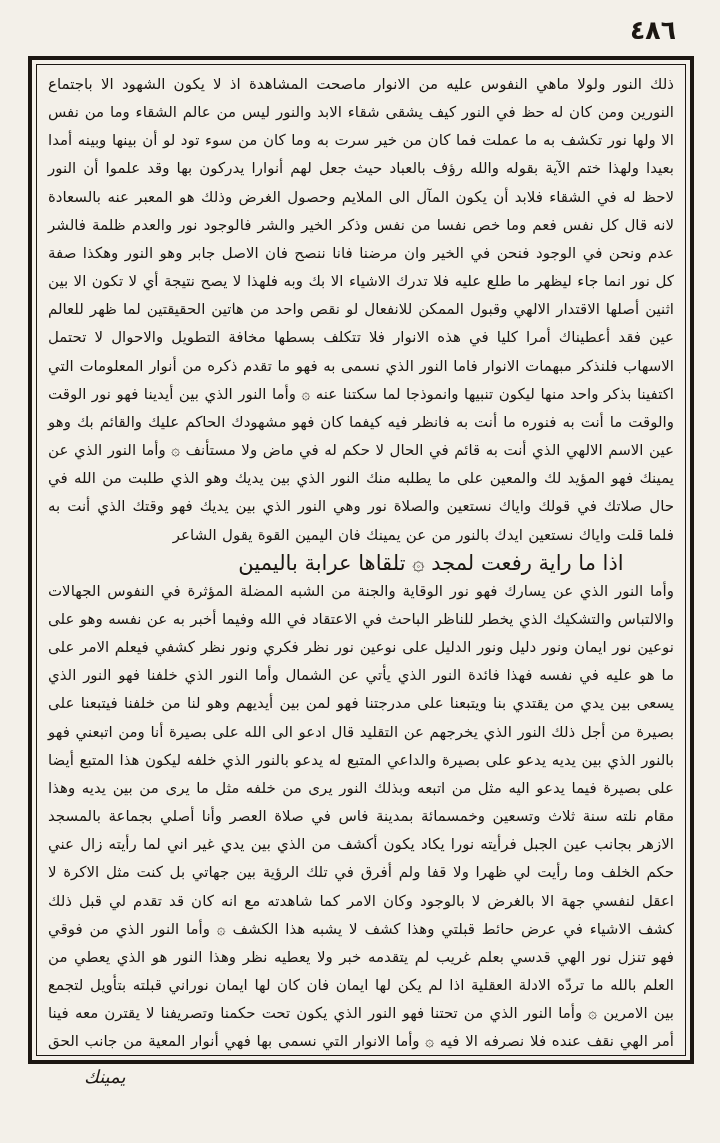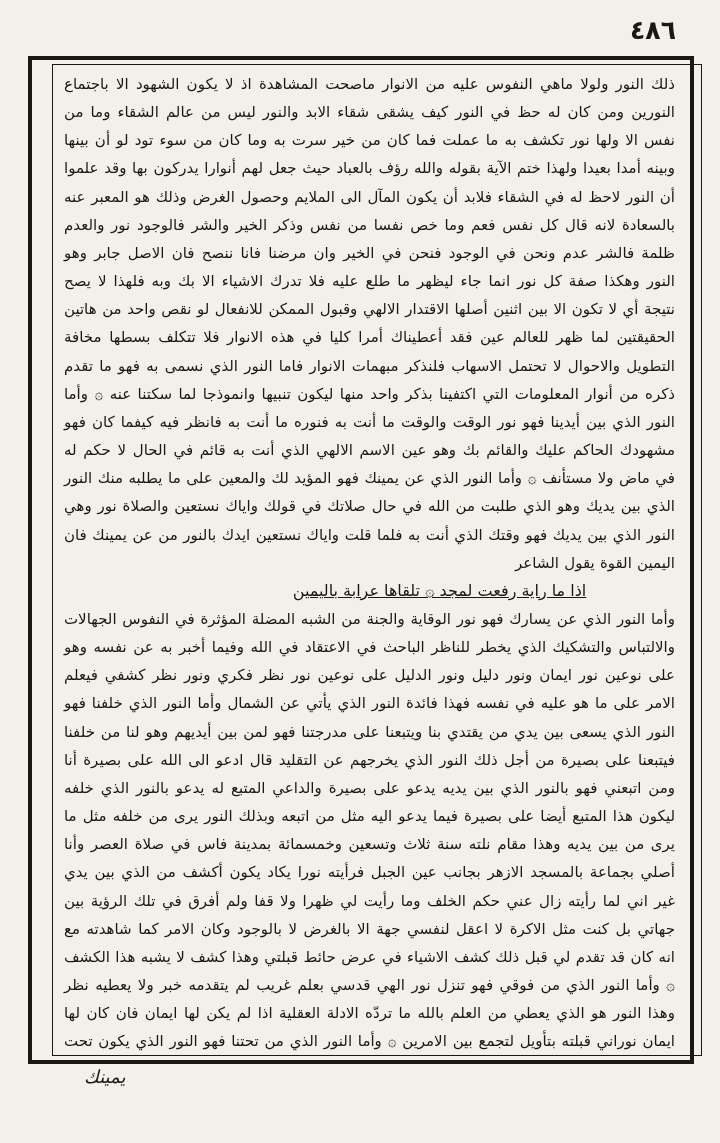--- a/index.html
+++ b/index.html
@@ -36,41 +36,39 @@
     box-sizing: border-box;
     border: 4px solid var(--ink, #1c1712);
     padding: 4px;
     background: var(--paper, #f3f0e9);
   }
   .frame-inner {
     box-sizing: border-box;
     width: 100%;
     height: 100%;
     border: 1.5px solid var(--ink, #1c1712);
-    padding: 5px 26px 0 11px;
+    padding: 5px 11px 0 11px;
     overflow: hidden;
     direction: rtl;
-    margin-left: 16px;
   }
   .body-text {
     margin: 0;
     text-align: justify;
     text-justify: inter-word;
     font-size: 15px;
     line-height: 28.15px;
     word-spacing: 0.5px;
   }
   .verse-line {
     direction: rtl;
     text-align: center;
-    font-size: 16px;
+    font-size: 21px;
     line-height: 28.15px;
     padding-left: 140px; 
     white-space: nowrap;
-    text-decoration: underline;
   }
   .catchword {
     position: absolute;
     left: 84px;
     top: 1066px;
     direction: rtl;
     font-size: 18px;
     font-style: italic;
   }
 </style>

